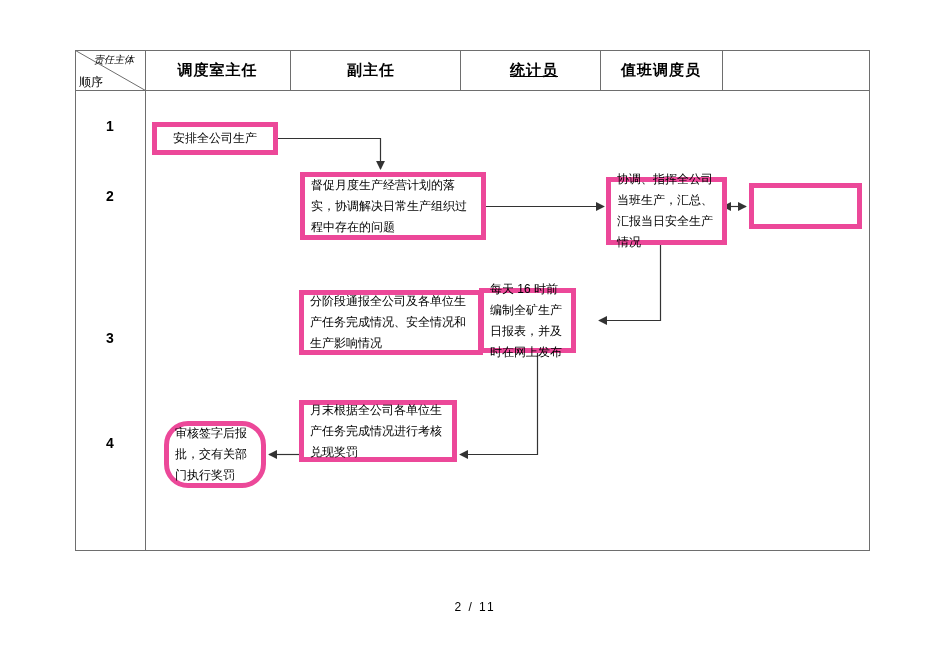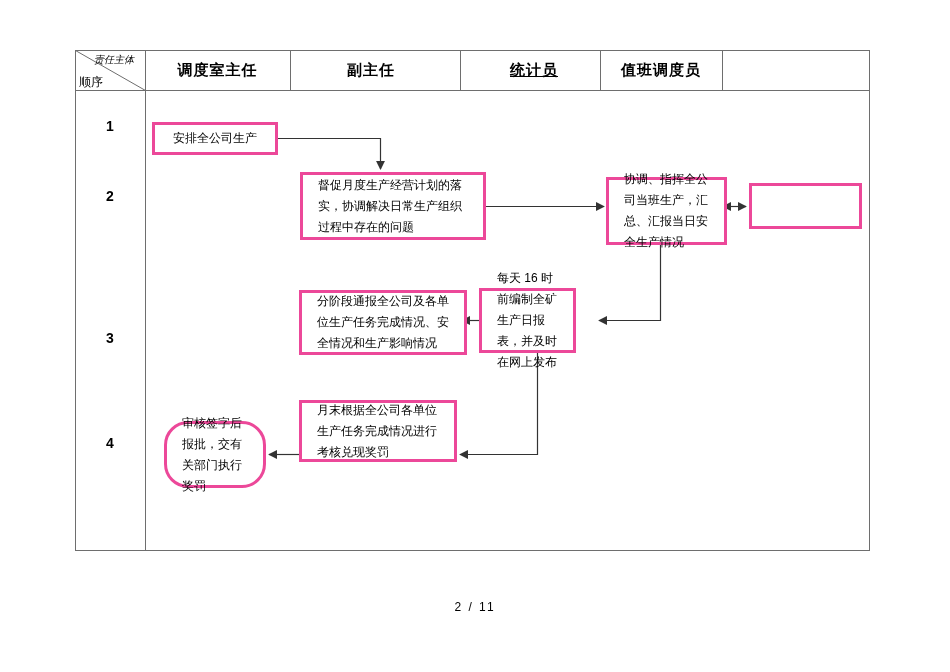--- a/index.html
+++ b/index.html
@@ -60,34 +60,34 @@
     font-weight: 600;
   }
   .r1 { top: 118px; }
   .r2 { top: 188px; }
   .r3 { top: 330px; }
   .r4 { top: 435px; }
 
   
   .node {
     position: absolute;
-    border: 3px solid #ec4899;
+    border: 5px solid #ec4899;
     background: #ffffff;
     display: flex;
     align-items: center;
-    padding: 3px 15px;
+    padding: 3px 6px;
     font-size: 12px;
     line-height: 1.75;
     text-align: left;
   }
   .n1 { left: 152px; top: 122px; width: 126px; height: 33px; justify-content: center; text-align: center; }
   .n2 { left: 300px; top: 172px; width: 186px; height: 68px; }
   .n3 { left: 606px; top: 177px; width: 121px; height: 68px; }
   .n4 { left: 749px; top: 183px; width: 113px; height: 46px; }
-  .n5 { left: 299px; top: 290px; width: 168px; height: 65px; }
+  .n5 { left: 299px; top: 290px; width: 184px; height: 65px; }
   .n6 { left: 479px; top: 288px; width: 97px; height: 65px; }
   .n7 { left: 164px; top: 421px; width: 102px; height: 67px; border-radius: 24px; }
   .n8 { left: 299px; top: 400px; width: 158px; height: 62px; }
 
   .footer {
     position: absolute;
     left: 0; right: 0;
     top: 600px;
     text-align: center;
     font-size: 12px;

